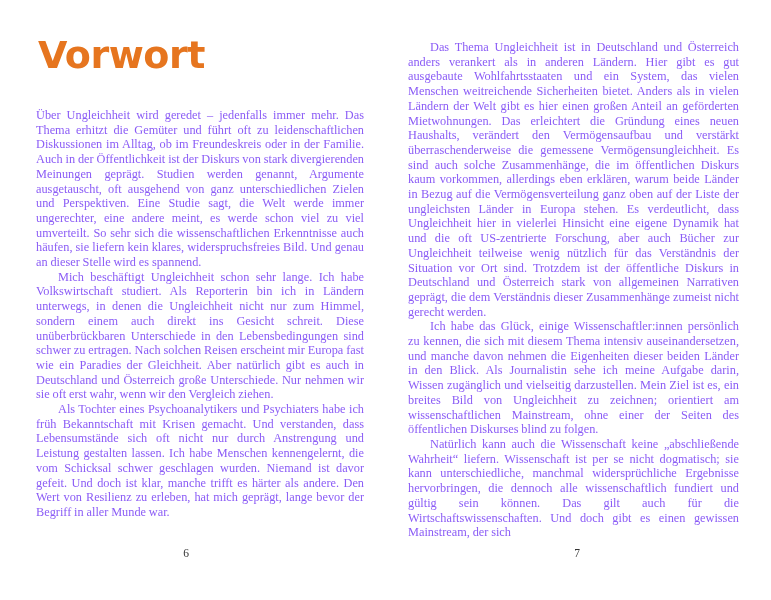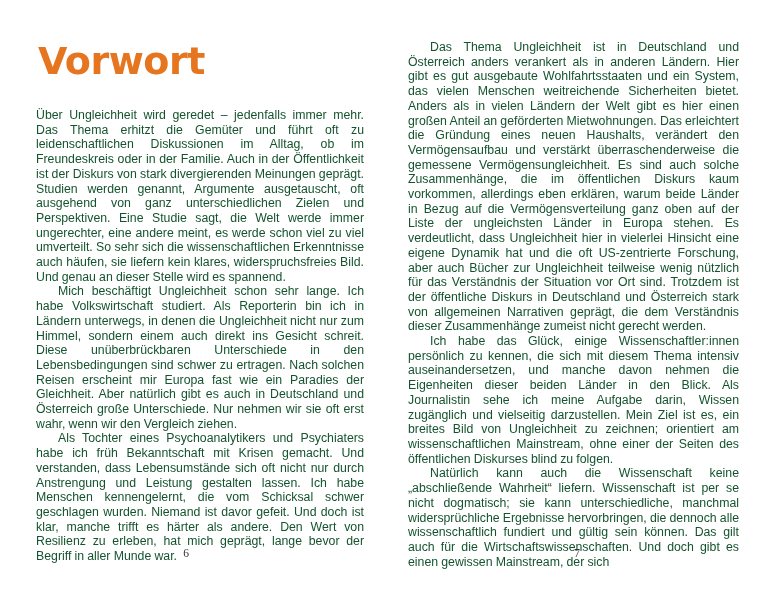--- a/index.html
+++ b/index.html
@@ -9,24 +9,24 @@
     }
     .book-spread {
       position: relative;
       width: 771px;
       height: 600px;
       background: #ffffff;
       overflow: hidden;
     }
     .page-column {
       position: absolute;
-      font-family: Liberation Sans, sans-serif;
+      font-family: Liberation Serif, serif;
       font-size: 12.3px;
       line-height: 14.7px;
-      color: #14532d;
+      color: #8b5cf6;
       text-align: justify;
     }
     .page-column p {
       margin: 0;
       hyphens: auto;
       -webkit-hyphens: auto;
       word-spacing: -0.02em;
     }
     .page-column p.indent {
       text-indent: 22px;
@@ -37,21 +37,21 @@
       width: 328px;
     }
     .right-body {
       left: 408px;
       top: 40px;
       width: 331px;
     }
     .page-title {
       position: absolute;
       left: 38px;
-      top: 42px;
+      top: 36px;
       margin: 0;
       font-family: "DejaVu Sans", "Liberation Sans", sans-serif;
       font-weight: 700;
       font-size: 38px;
       line-height: 1;
       letter-spacing: -0.5px;
       color: #e6751f;
     }
     .page-number {
       position: absolute;

